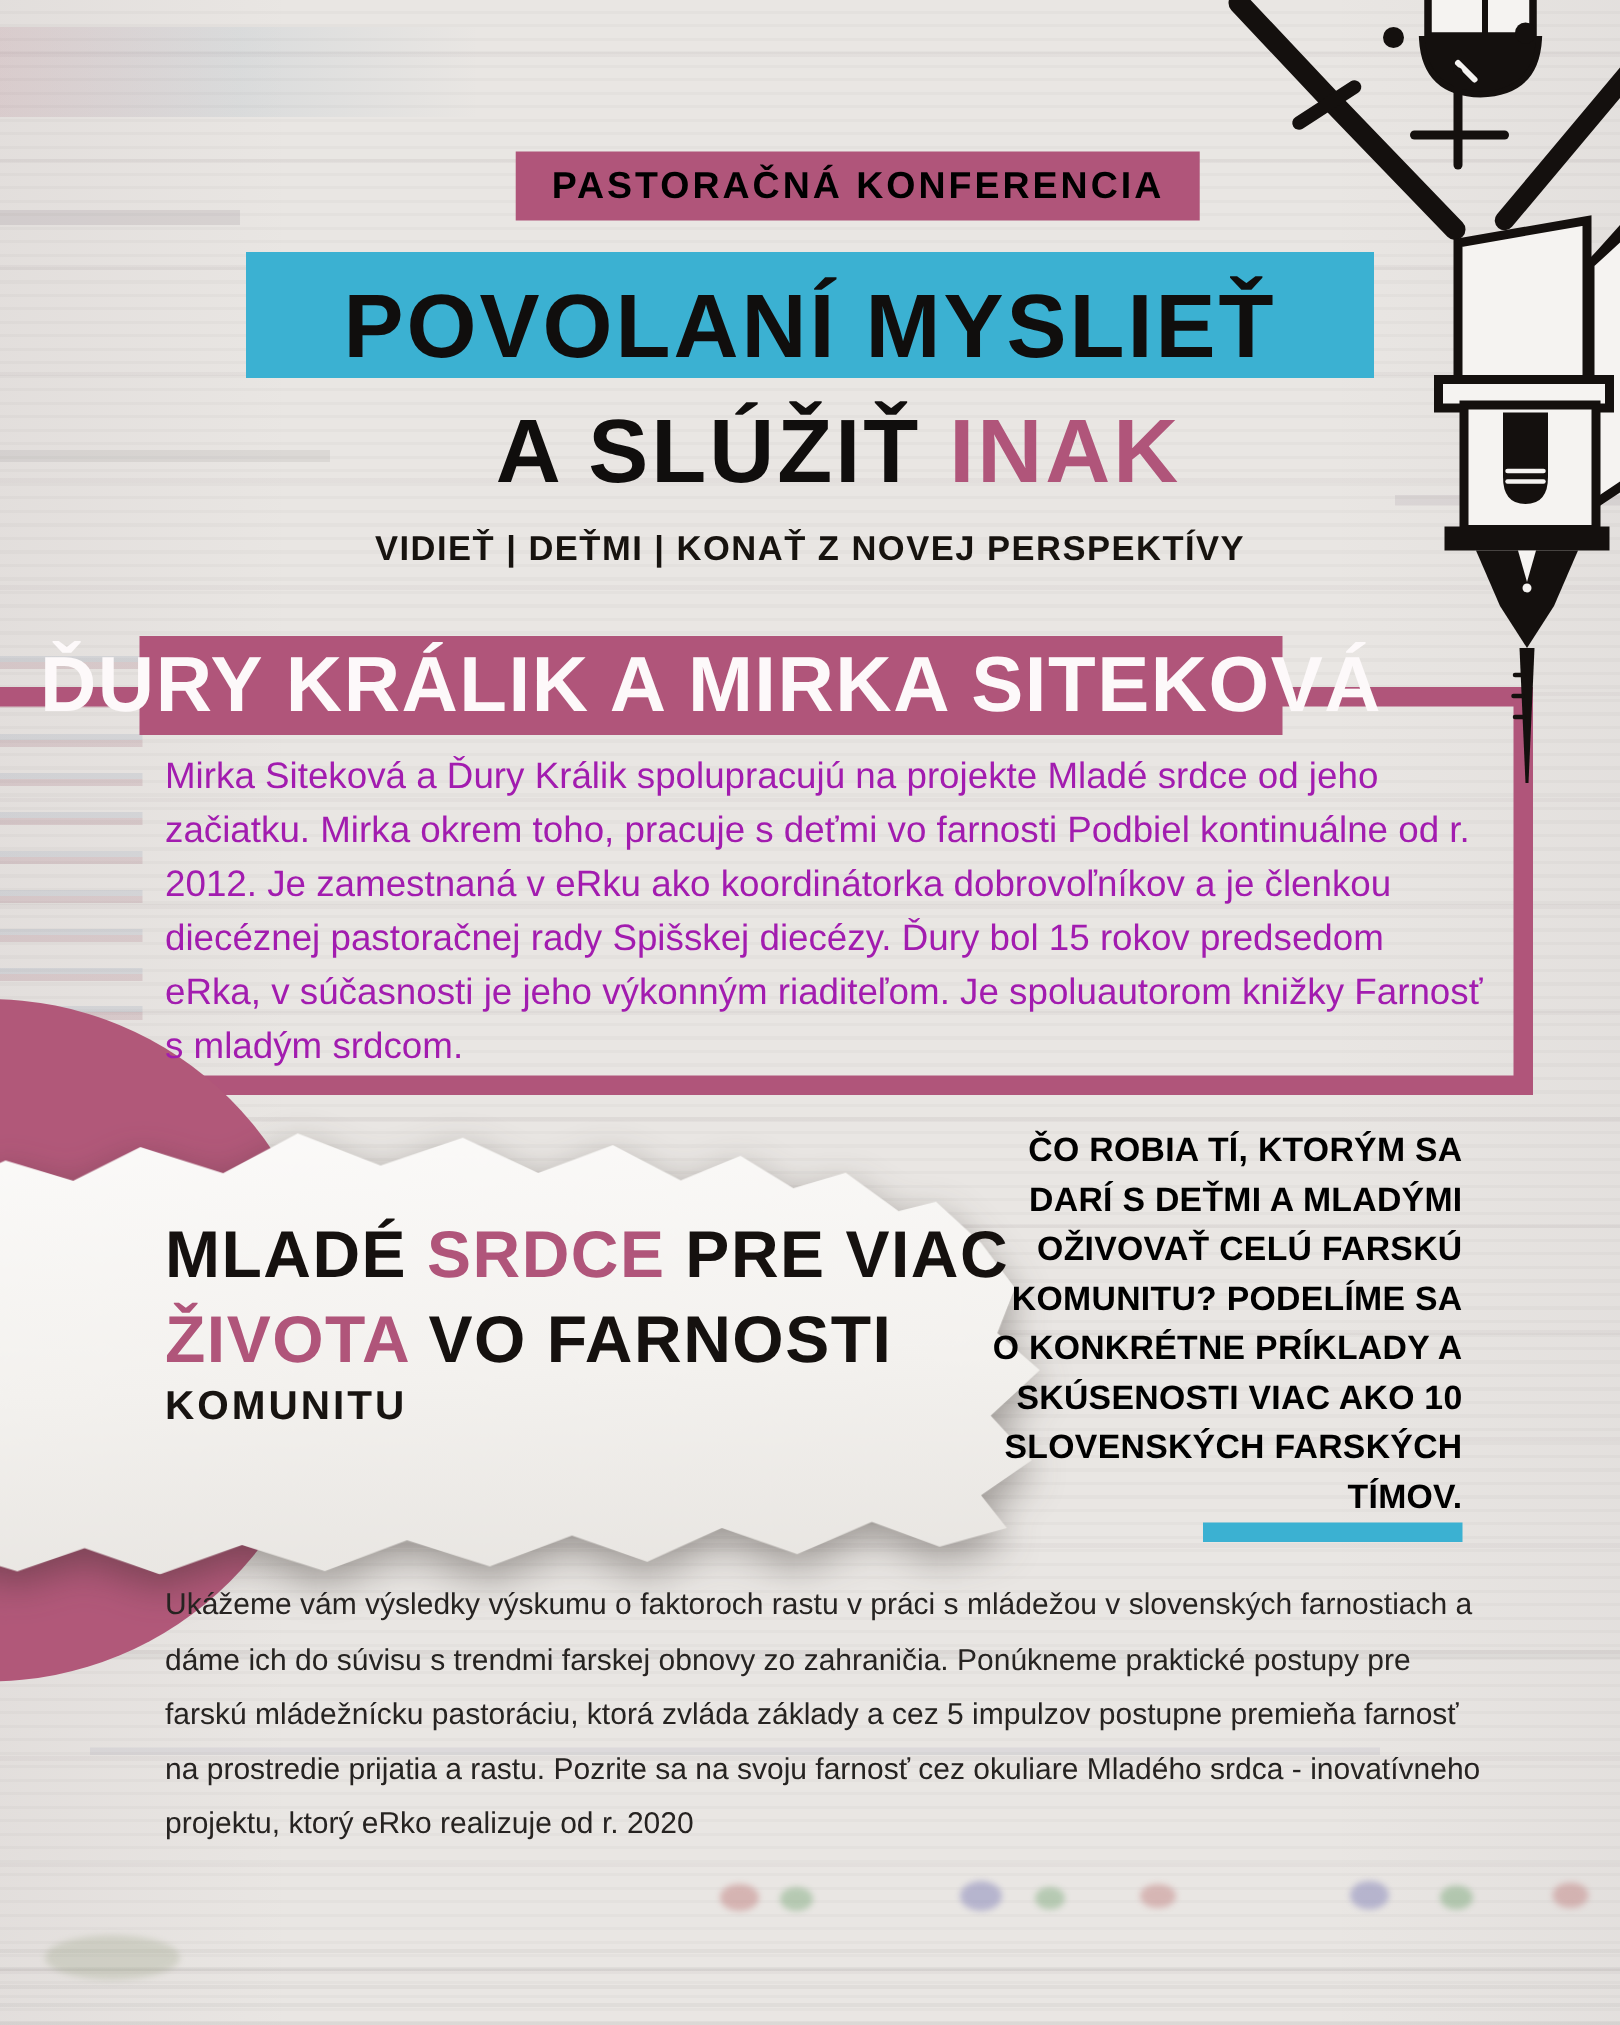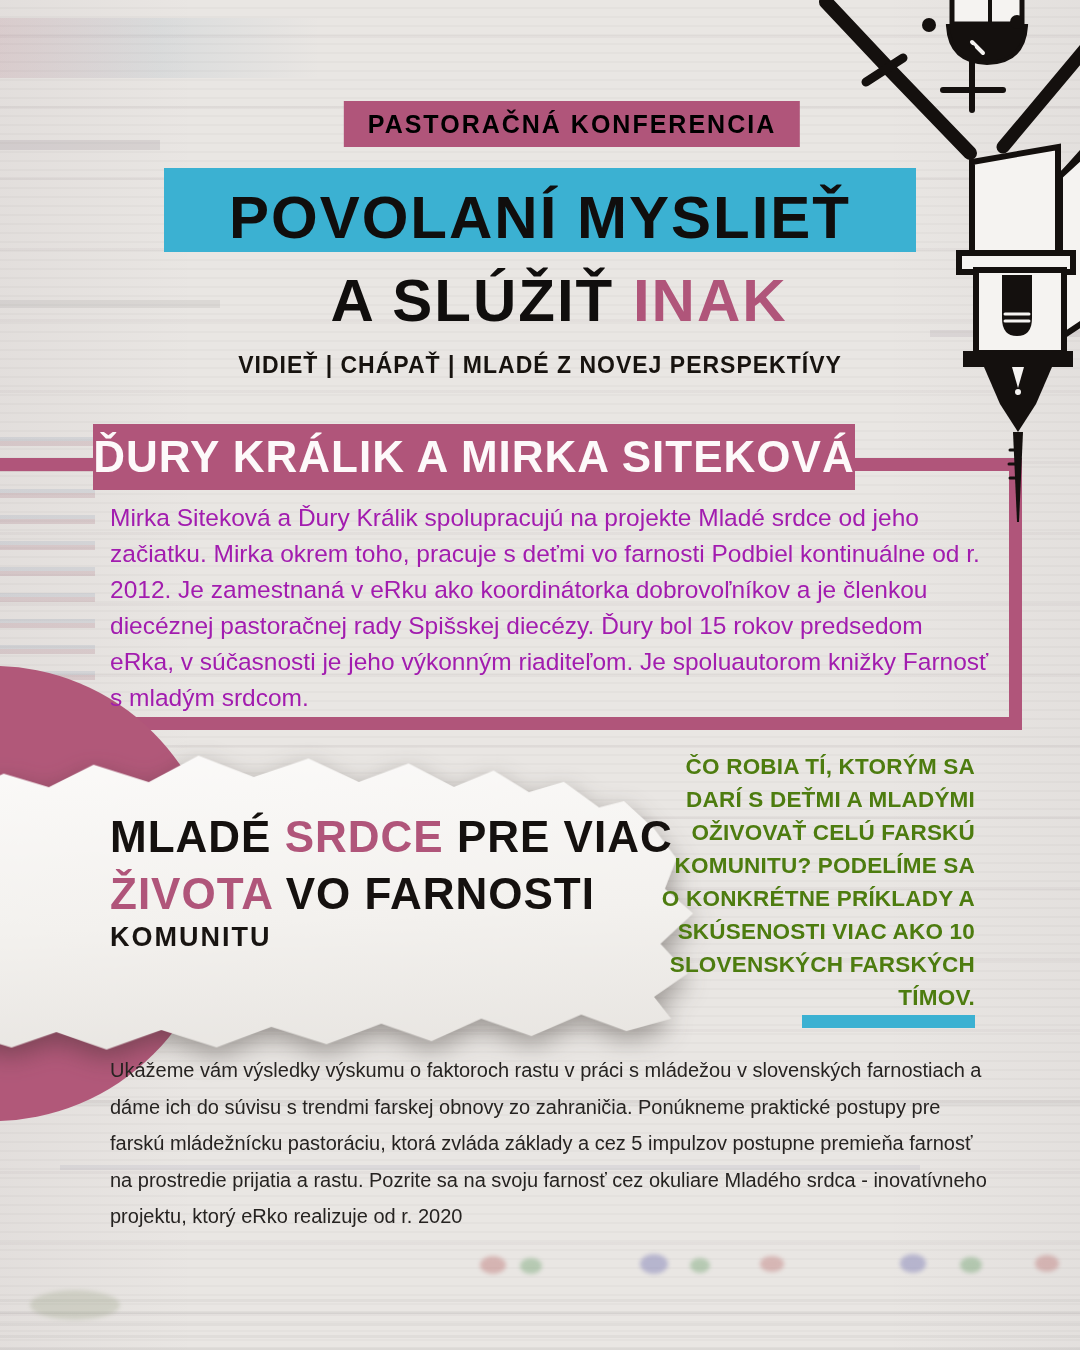--- a/index.html
+++ b/index.html
@@ -48,21 +48,21 @@
 
   .bio-frame{
     left:-24px;top:458px;width:1046px;height:272px;z-index:1;
     border:13px solid #b0557a;
   }
   .names-bar{
     left:93px;top:424px;width:762px;height:66px;z-index:2;
     background:#b0557a;display:flex;align-items:center;justify-content:center;
   }
   .names-text{
-    color:#fdf9fa;font-size:44px;font-weight:900;letter-spacing:1px;white-space:nowrap;
+    color:#fdf9fa;font-size:52px;font-weight:900;letter-spacing:1px;white-space:nowrap;
   }
   .bio-text{
     left:110px;top:500px;width:880px;z-index:2;
     font-size:24.5px;line-height:36px;font-weight:400;color:#a21caf;
   }
 
   .pink-circle{
     left:-235px;top:666px;width:455px;height:455px;border-radius:50%;
     background:#b15879;z-index:1;
   }
@@ -80,21 +80,21 @@
     left:110px;top:808px;z-index:3;
     font-size:44px;font-weight:900;letter-spacing:1px;line-height:57px;color:#15110f;
     white-space:nowrap;
   }
   .ws-label{
     left:110px;top:922px;z-index:3;
     font-size:27px;font-weight:800;letter-spacing:2px;color:#181411;
   }
   .teaser{
     right:105px;top:750px;width:318px;z-index:3;text-align:right;
-    font-size:22.5px;font-weight:800;line-height:33px;color:#4d7c0f;letter-spacing:.2px;
+    font-size:22.5px;font-weight:800;line-height:33px;color:#000000;letter-spacing:.2px;
   }
   .cyan-bar{
     left:802px;top:1015px;width:173px;height:13px;background:#3bb1d2;z-index:3;
   }
   .description{
     left:110px;top:1052px;width:880px;z-index:3;
     font-size:20px;font-weight:400;line-height:36.5px;color:#262321;
   }
   .pen-svg{left:810px;top:0;width:270px;height:600px;z-index:5;}
 </style>
@@ -128,21 +128,21 @@
   </div>
 
   <div class="abs title-cyan">
     <span class="title-text">POVOLANÍ MYSLIEŤ</span>
   </div>
 
   <div class="abs title-line2">
     <span class="title-text">A SLÚŽIŤ </span><span class="title-text accent">INAK</span>
   </div>
 
-  <div class="abs subtitle">VIDIEŤ | CHÁPAŤ | MLADÉ Z NOVEJ PERSPEKTÍVY</div>
+  <div class="abs subtitle">VIDIEŤ | DEŤMI | KONAŤ Z NOVEJ PERSPEKTÍVY</div>
 
   <div class="abs bio-frame"></div>
   <div class="abs names-bar">
     <span class="names-text">ĎURY KRÁLIK A MIRKA SITEKOVÁ</span>
   </div>
   <div class="abs bio-text">Mirka Siteková a Ďury Králik spolupracujú na projekte Mladé srdce od jeho začiatku. Mirka okrem toho, pracuje s deťmi vo farnosti Podbiel kontinuálne od r. 2012. Je zamestnaná v eRku ako koordinátorka dobrovoľníkov a je členkou diecéznej pastoračnej rady Spišskej diecézy. Ďury bol 15 rokov predsedom eRka, v súčasnosti je jeho výkonným riaditeľom. Je spoluautorom knižky Farnosť s mladým srdcom.</div>
 
   <div class="abs pink-circle"></div>
   <div class="abs torn-wrap">
     <div class="torn-paper"></div>

